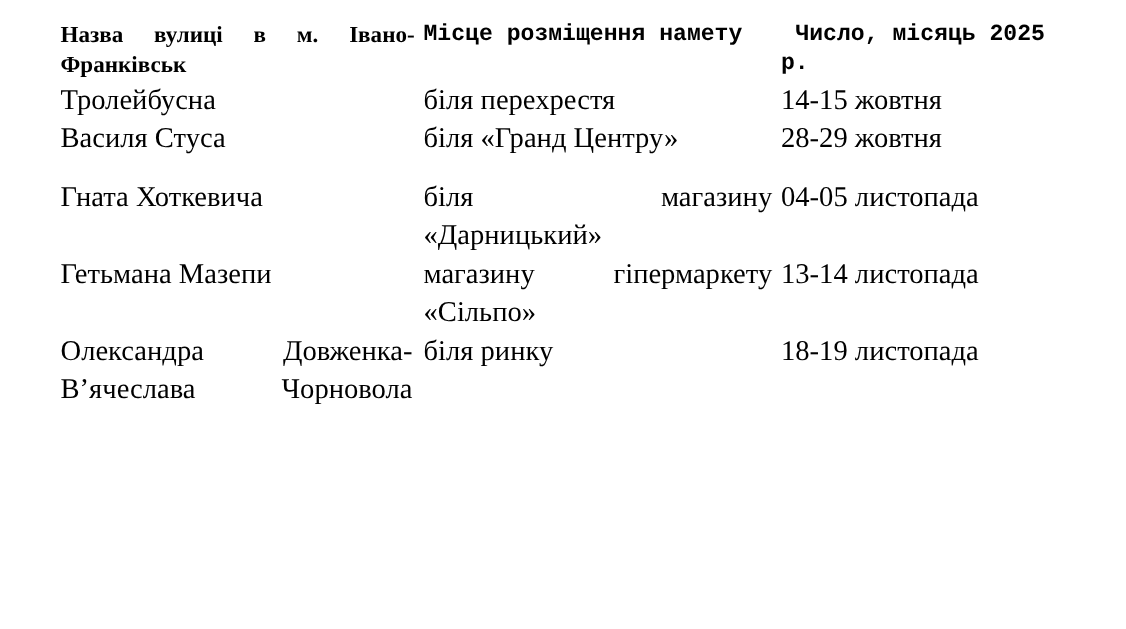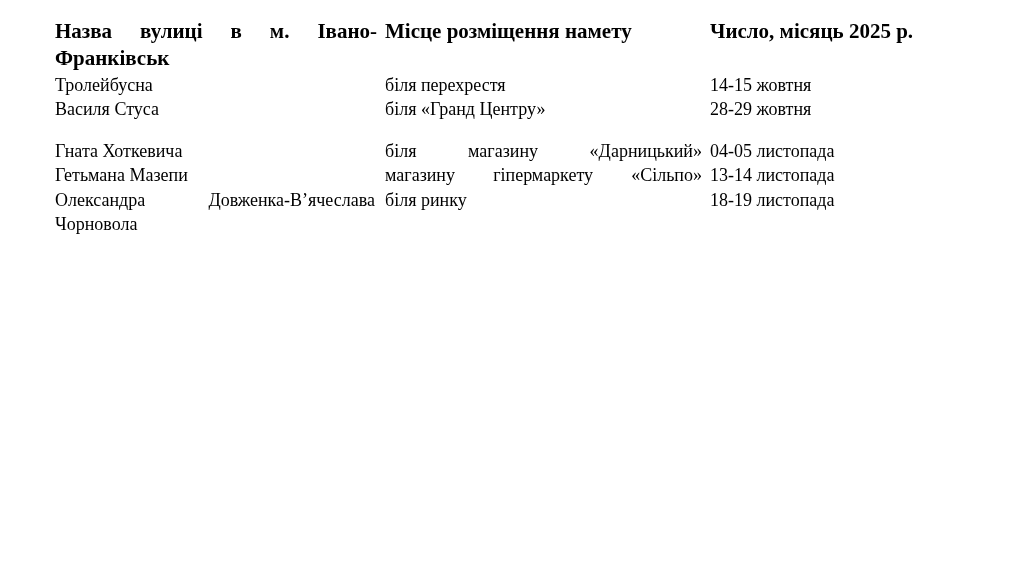--- a/index.html
+++ b/index.html
@@ -43,27 +43,28 @@
     font-weight: bold;
     text-align: justify;
     text-align-last: justify;
     padding-bottom: 26px;
   }
   thead th.col-head-2,
   thead th.col-head-3 {
     text-align: center;
     text-align-last: left;
     padding-right: 6px;
+    font-family: Liberation Mono, monospace;
   }
   thead th.col-head-1 {
     padding-right: 8px;
   }
 
   tbody td {
-    font-size: 18px;
+    font-size: 26px;
     line-height: 1.35;
     padding-bottom: 22px;
     padding-right: 6px;
   }
   tbody td.street {
     text-align: justify;
     text-align-last: justify;
     padding-right: 10px;
   }
   tbody td.street.nojust {

